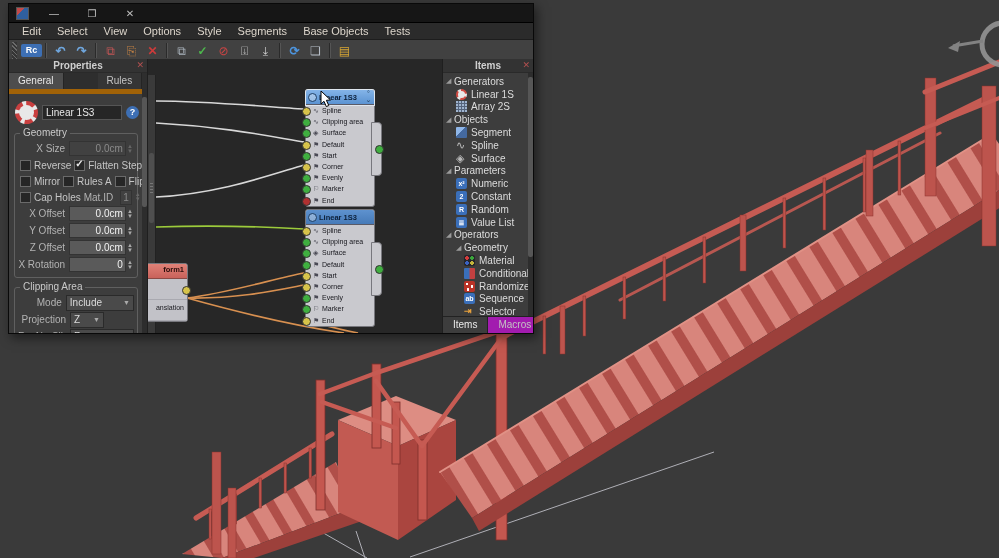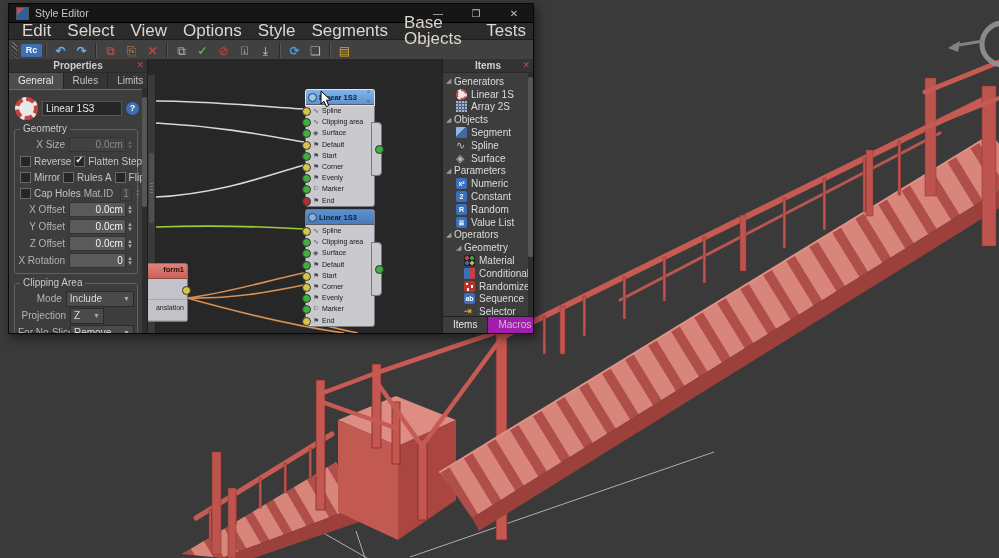--- a/index.html
+++ b/index.html
@@ -10,39 +10,39 @@
   #scene{position:absolute;inset:0;}
   
   .window{position:absolute;left:8px;top:3px;width:524px;height:329px;background:#383838;
           border:1px solid #090909;box-shadow:3px 4px 10px rgba(0,0,0,.5);}
   .titlebar{height:18px;background:#161616;display:flex;align-items:center;border-bottom:1px solid #000;}
   .appicon{width:11px;height:11px;margin:0 6px 0 7px;background:linear-gradient(135deg,#c24a4a 0 32%,#2f5f9e 32%);
            border:1px solid #555;flex:none;}
   .wtitle{font-size:10.5px;color:#c8c8c8;flex:1;}
   .wbtn{width:38px;height:18px;color:#bfbfbf;font-size:10px;display:flex;align-items:center;justify-content:center;}
   .menubar{height:16px;background:#2b2b2b;display:flex;align-items:center;padding-left:6px;gap:2px;border-bottom:1px solid #1d1d1d;}
-  .menu-item{font-size:17px;color:#ddd6cc;padding:0 7px;line-height:16px;}
+  .menu-item{font-size:11px;color:#ddd6cc;padding:0 7px;line-height:16px;}
   .toolbar{height:21px;background:#414141;display:flex;align-items:center;border-bottom:1px solid #242424;padding-left:2px;}
   .tb-handle{width:5px;height:17px;margin:0 4px 0 1px;background:repeating-linear-gradient(45deg,#6a6a6a 0 1px,#353535 1px 3px);}
   .tbtn{width:21px;height:18px;display:flex;align-items:center;justify-content:center;font-size:12px;flex:none;}
   .tb-sep{width:1px;height:15px;background:#2a2a2a;border-right:1px solid #555;margin:0 3px;flex:none;}
   .g-rc{background:#3d6fb4;color:#fff;font-size:9px;font-weight:bold;width:21px;height:13px;line-height:13px;text-align:center;border-radius:2px}
   .g-undo,.g-redo{color:#6fa6dd;font-weight:bold}
   .g-copy{color:#c05555}.g-paste{color:#c08044}.g-del{color:#cc3b3b;font-weight:bold}
   .g-pastes{color:#a9b2bb}.g-check{color:#4db84d;font-weight:bold}.g-forbid{color:#cc4444}
   .g-import,.g-export{color:#cfcfcf}.g-sync{color:#4d94dd;font-weight:bold}
   .g-build{color:#b7bec7}.g-notes{color:#d9a733}
   
   .main{position:absolute;left:0;top:55px;right:0;bottom:0;display:flex;}
   .pane-hdr{height:13px;background:#333;display:flex;align-items:center;border-bottom:1px solid #2a2a2a;position:relative;}
   .pane-hdr .ph-label{flex:1;text-align:center;font-size:10px;font-weight:bold;color:#cfcfcf;}
   .ph-x{position:absolute;right:3px;top:1px;font-size:9px;color:#b25050;}
   
   .props{width:138px;background:#3d3d3d;position:relative;border-right:1px solid #1f1f1f;overflow:hidden;}
-  .ptabs{height:16px;display:flex;background:#2e2e2e;border-bottom:1px solid #a16207;}
+  .ptabs{height:16px;display:flex;background:#2e2e2e;border-bottom:5px solid #a16207;gap:34px;}
   .ptab{padding:0 9px;font-size:10px;color:#c3c3c3;line-height:15px;background:#353535;border-right:1px solid #242424;}
   .ptab.active{background:#4d4d4d;color:#e8e8e8;}
   .props-body{padding:5px 8px 0 4px;}
   .name-row{display:flex;align-items:center;gap:4px;margin:2px 0 4px 2px;}
   .rc-ring{width:15px;height:15px;border-radius:50%;border:4px dashed #c94040;background:#e8e8e8;flex:none;}
   .name-fld{flex:1;height:13px;background:#262626;border:1px solid #555;color:#e8e8e8;font-size:10px;line-height:13px;padding:0 3px;}
   .help-btn{width:13px;height:13px;border-radius:50%;background:#3d6fb4;color:#fff;font-size:9px;font-weight:bold;
             text-align:center;line-height:13px;flex:none;}
   .grpbox{border:1px solid #606060;border-radius:3px;margin:9px 1px 0 1px;padding:7px 3px 3px 3px;position:relative;}
   .gtitle{position:absolute;top:-7px;left:5px;background:#3d3d3d;padding:0 3px;font-size:10px;color:#c9c9c9;}
@@ -216,21 +216,20 @@
       <circle cx="1003" cy="44" r="21" fill="none" stroke="#949494" stroke-width="5"></circle>
       <line x1="953" y1="46" x2="983" y2="41" stroke="#8a8a8a" stroke-width="3"></line>
       <polygon points="948,48 960,41 958,52" fill="#8a8a8a"></polygon>
     </g>
   </svg>
 
   <div class="window">
 
     <div class="titlebar">
       <span class="appicon"></span>
-      <span class="wtitle">Style Editor</span>
       <span class="wbtn">—</span>
       <span class="wbtn">❒</span>
       <span class="wbtn">✕</span>
     </div>
 
     <div class="menubar">
       <span class="menu-item">Edit</span>
       <span class="menu-item">Select</span>
       <span class="menu-item">View</span>
       <span class="menu-item">Options</span>

